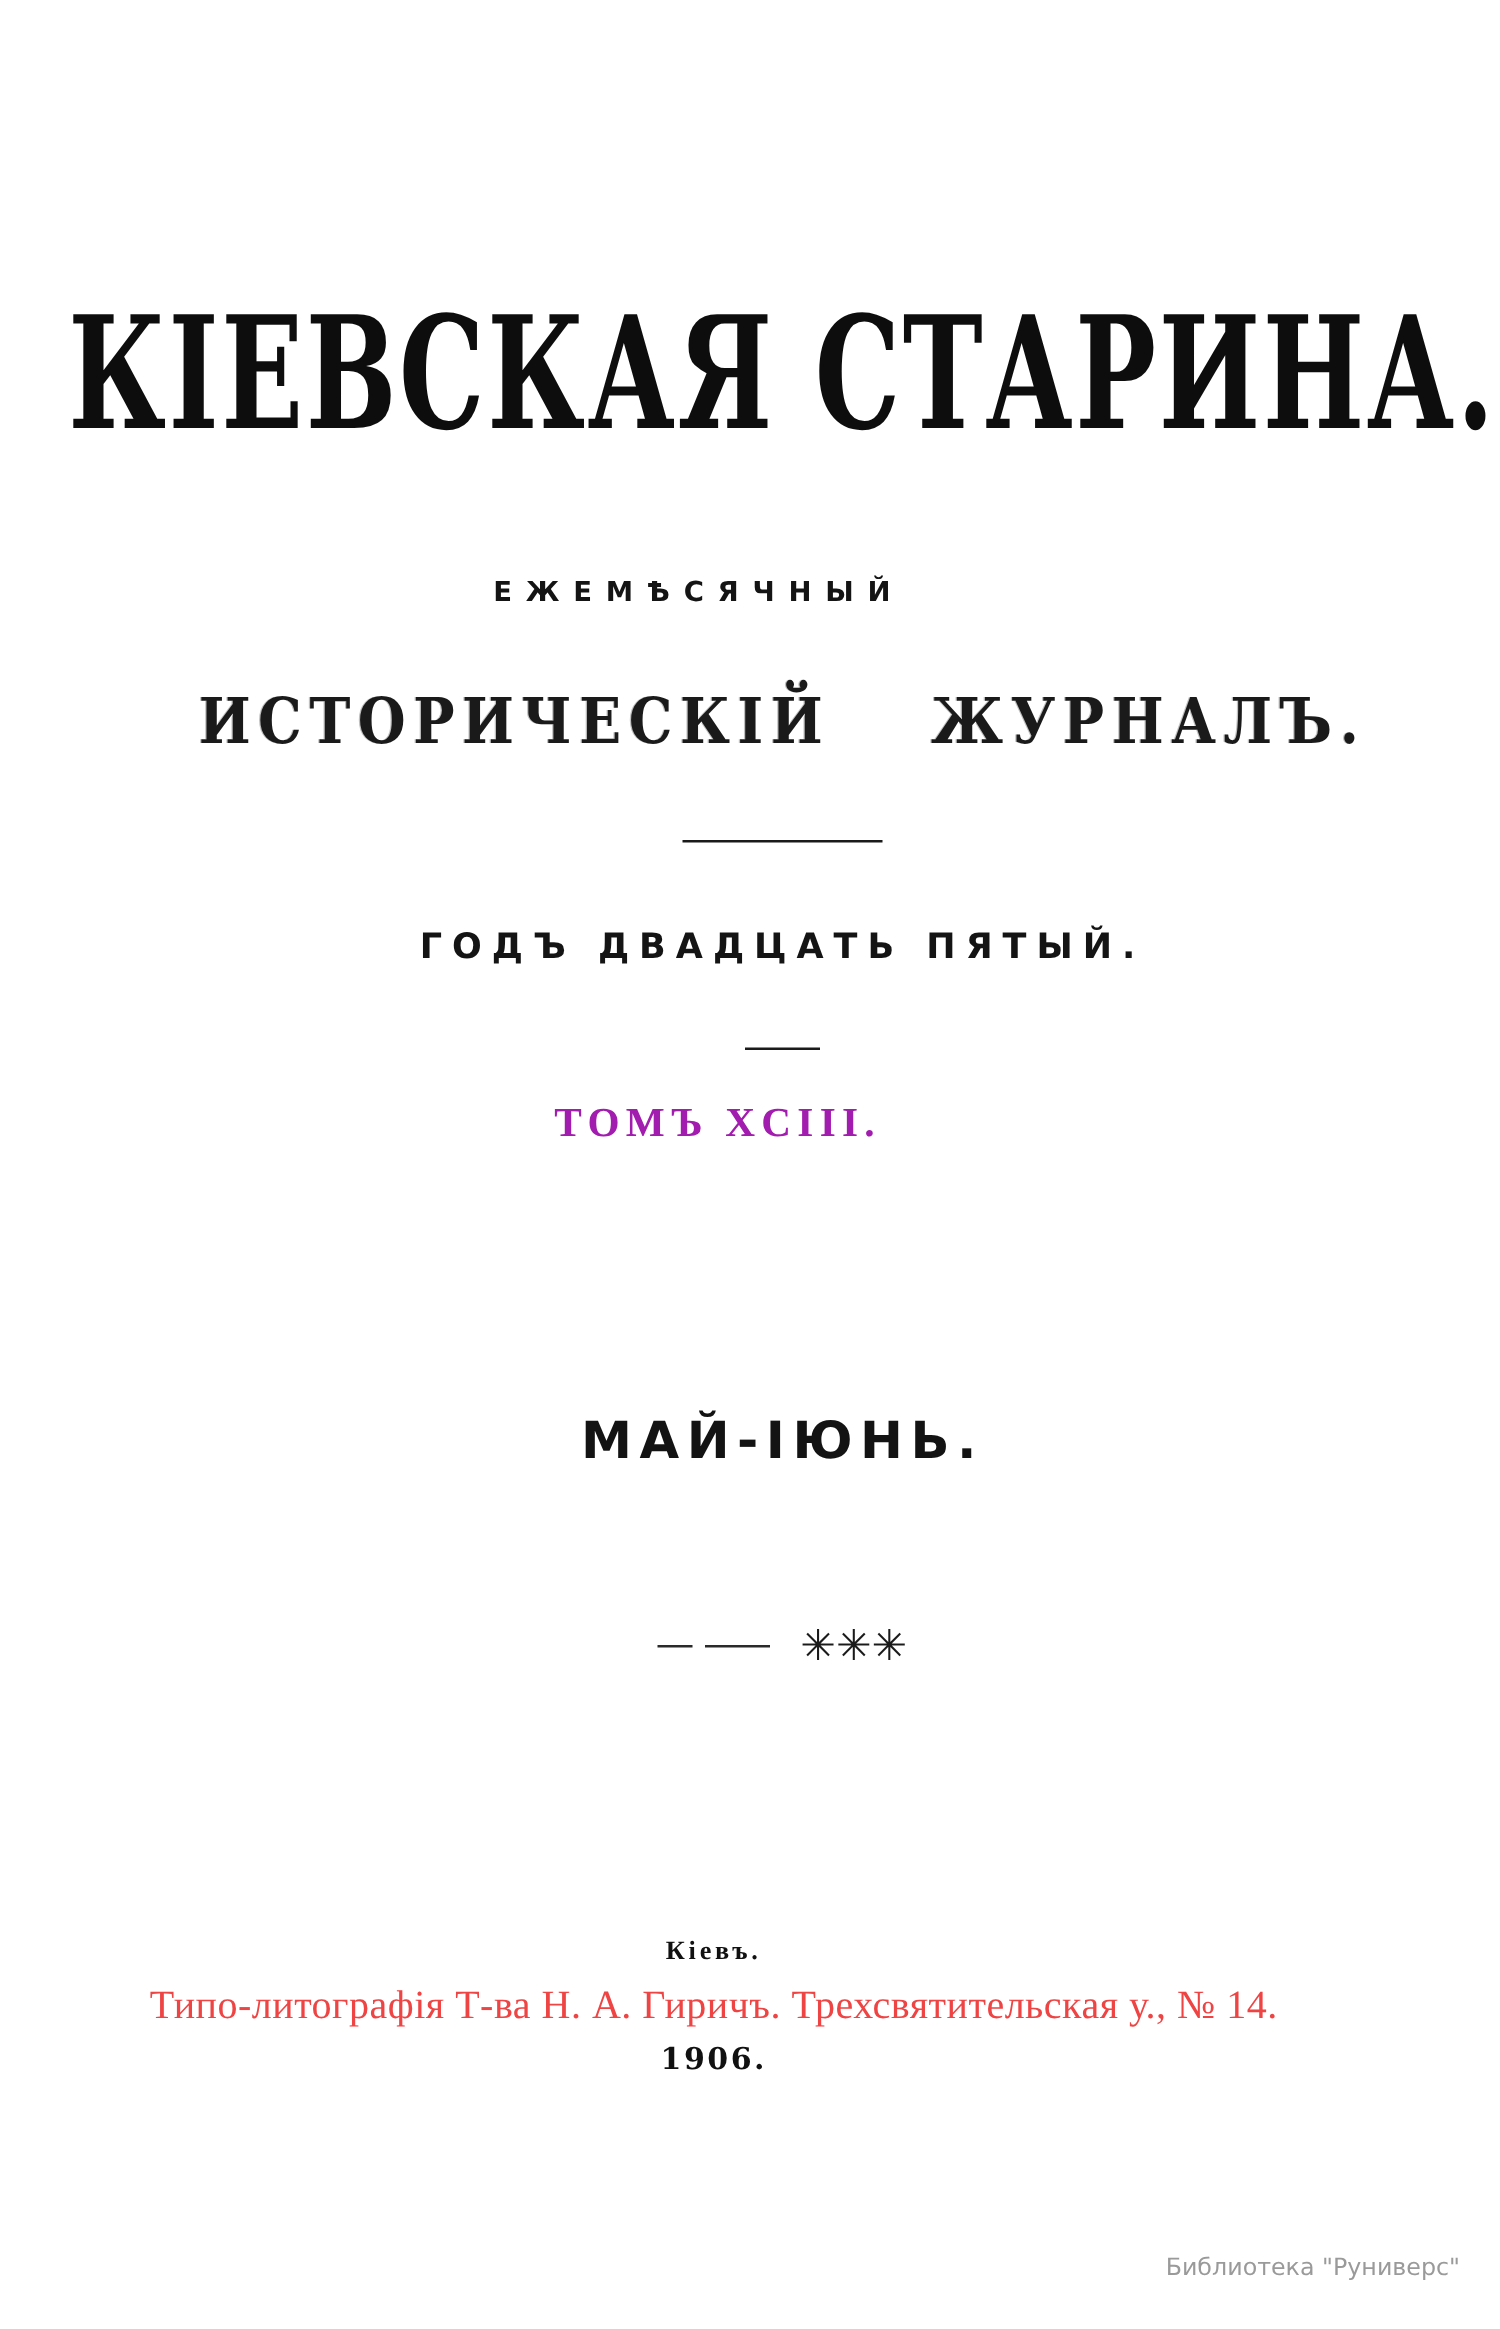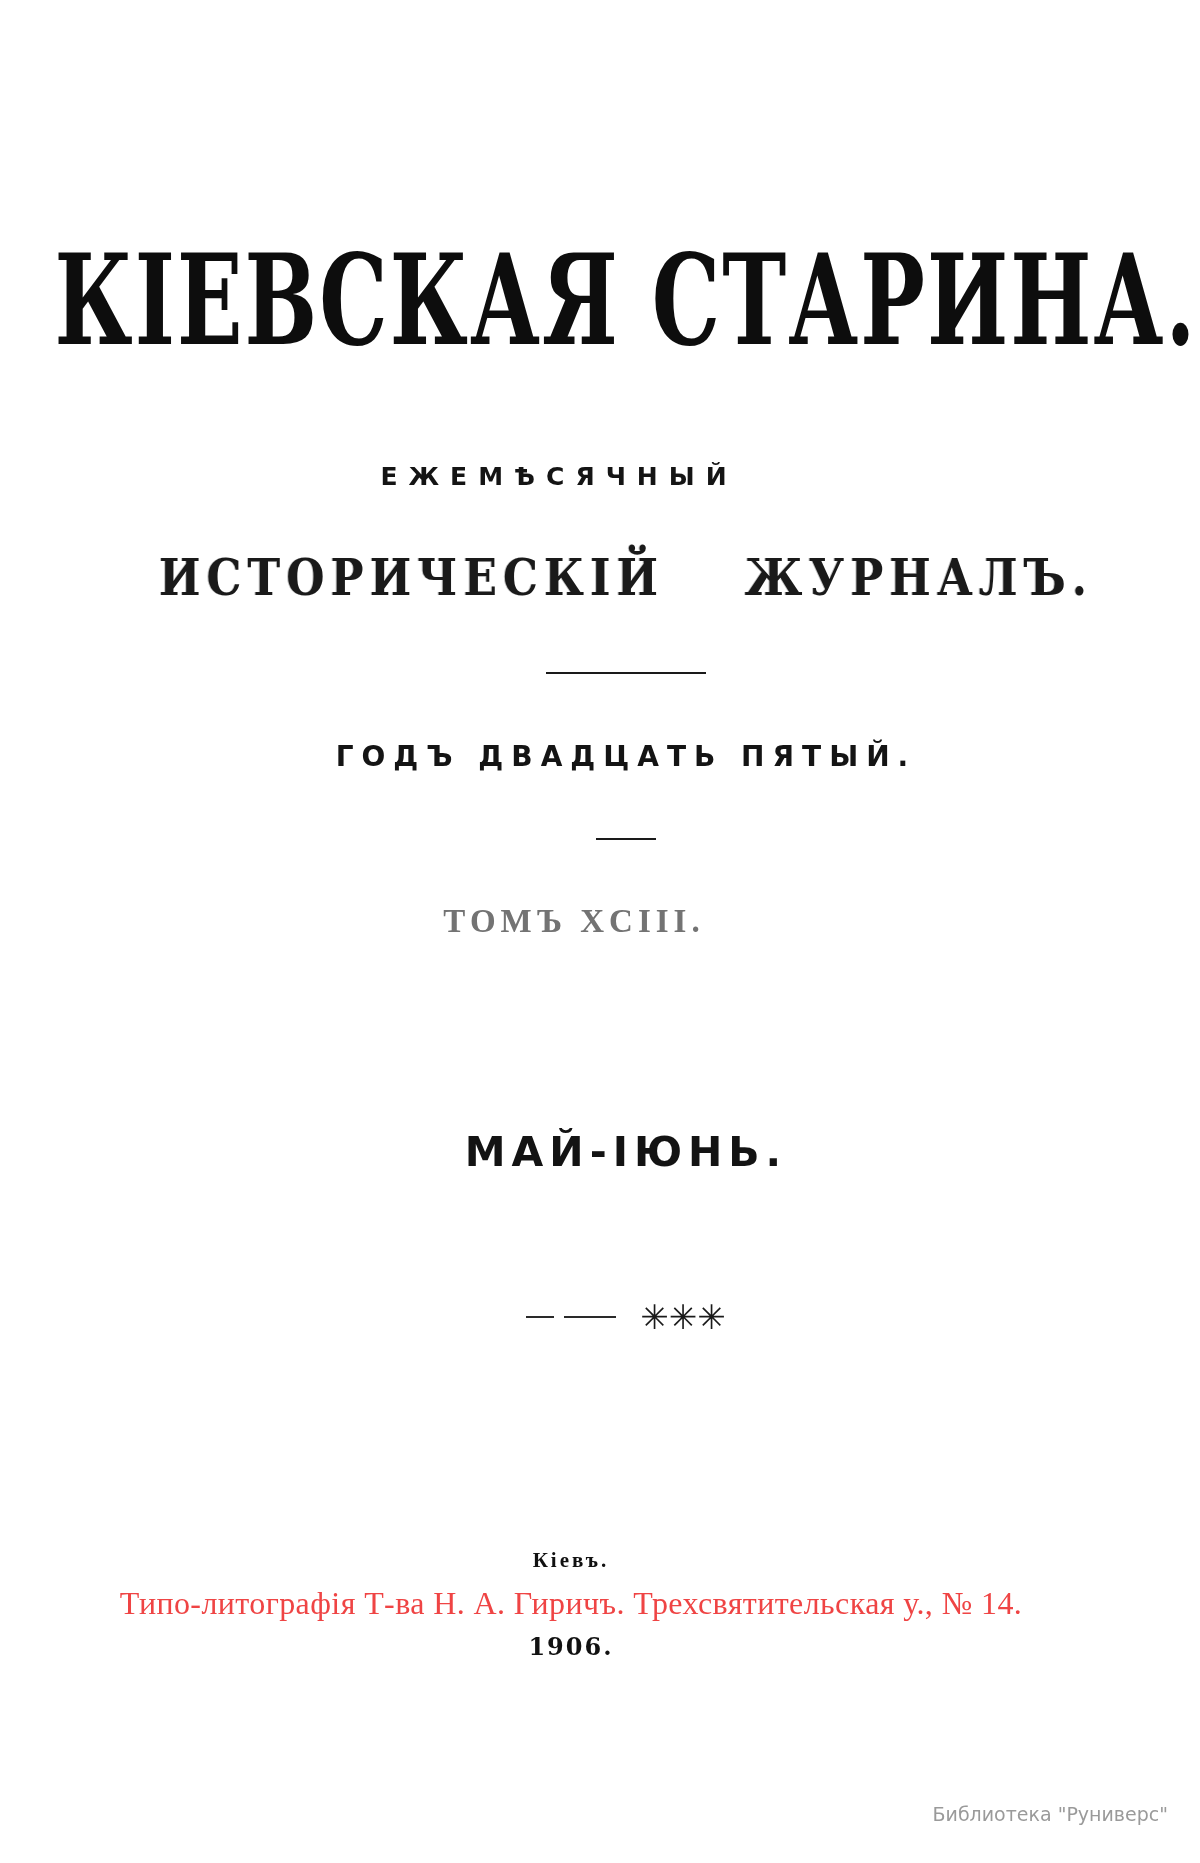--- a/index.html
+++ b/index.html
@@ -44,21 +44,21 @@
 
   
   .subtitle-1 {
     position: absolute;
     top: 462px;
     left: 0;
     width: 1066px;
     text-align: center;
     font-family: "DejaVu Sans", sans-serif;
     font-weight: bold;
-    font-size: 25px;
+    font-size: 22px;
     letter-spacing: 11px;
     color: #141414;
     white-space: nowrap;
   }
 
   
   .subtitle-2 {
     position: absolute;
     top: 548px;
     left: 0;
@@ -108,29 +108,29 @@
     font-family: "DejaVu Sans", sans-serif;
     font-size: 28px;
     font-weight: bold;
     letter-spacing: 8px;
     color: #141414;
     white-space: nowrap;
   }
 
   .volume-line {
     position: absolute;
-    top: 903px;
+    top: 881px;
     left: 0;
     width: 1096px;
     text-align: center;
     font-family: "Liberation Serif", serif;
     font-size: 33px;
     font-weight: bold;
     letter-spacing: 5px;
-    color: #737373;
+    color: #a21caf;
     white-space: nowrap;
   }
 
   .date-line {
     position: absolute;
     top: 1012px;
     left: 0;
     width: 1200px;
     text-align: center;
     font-family: "Liberation Serif", serif;

